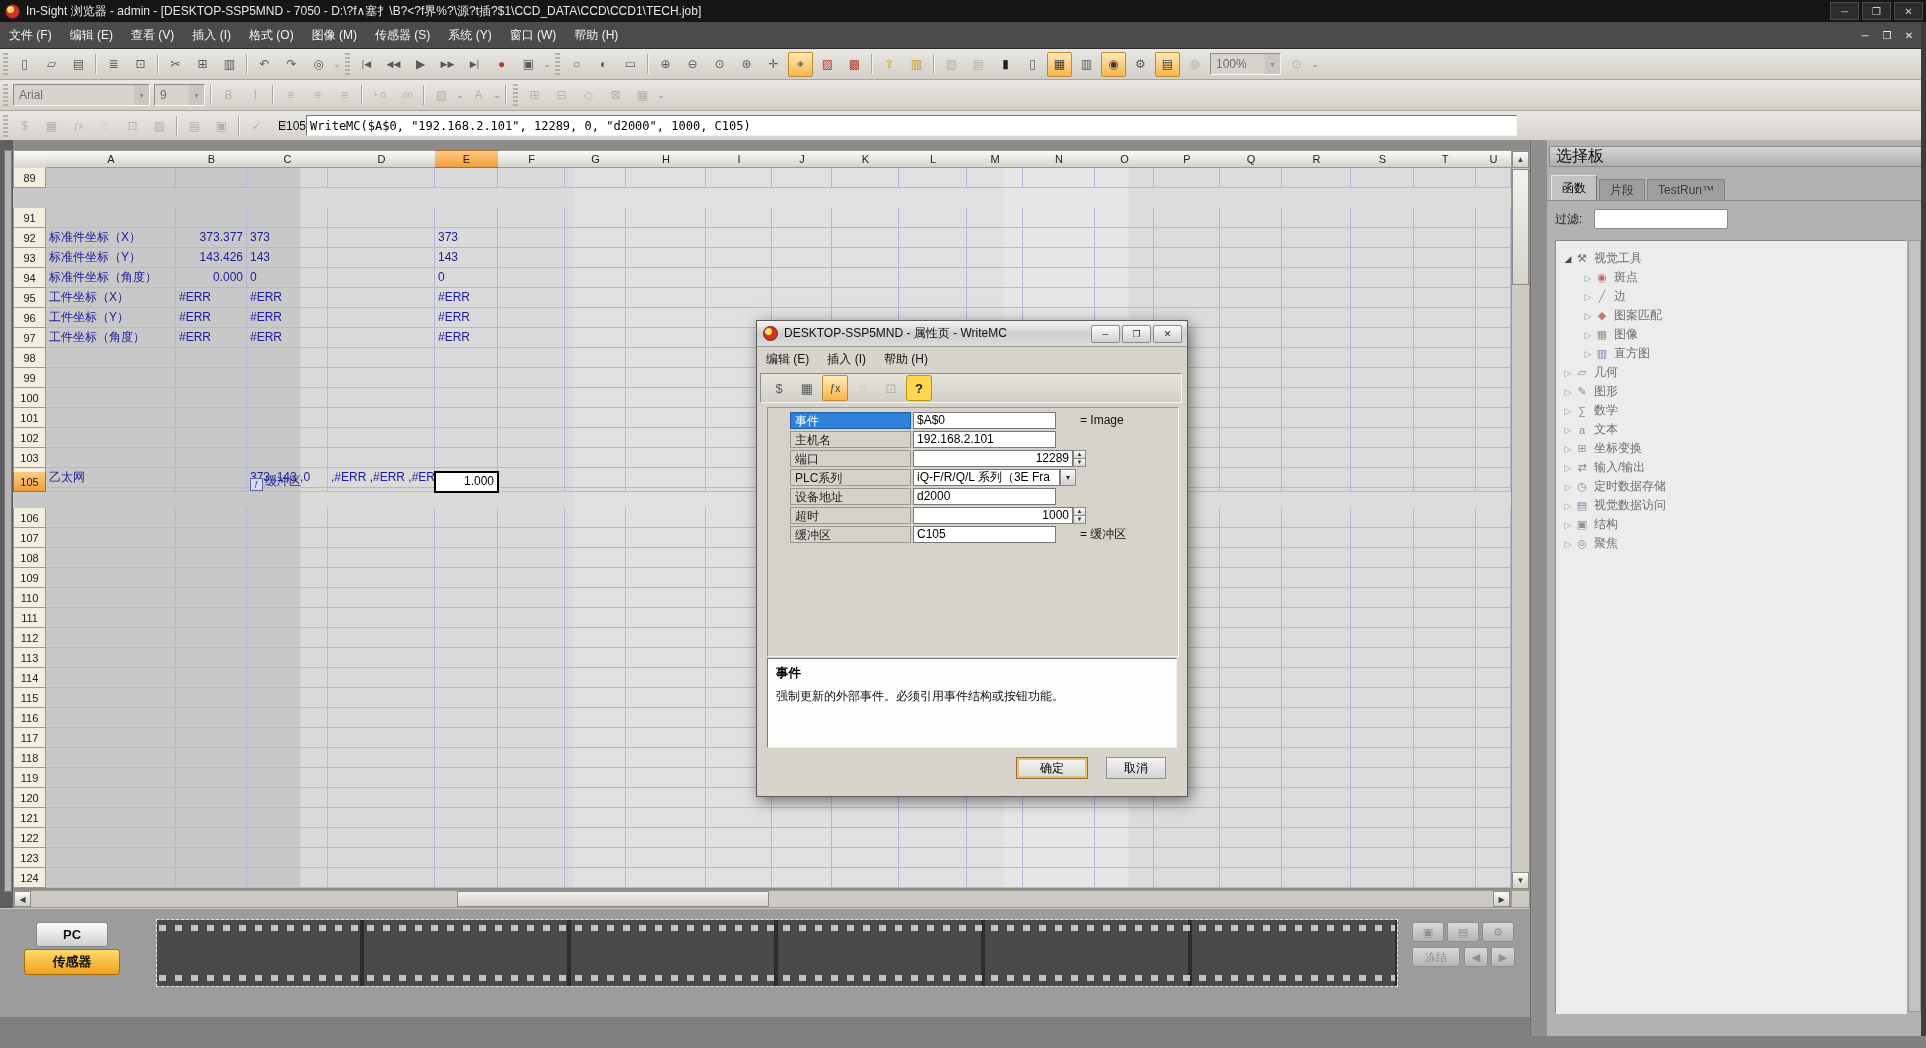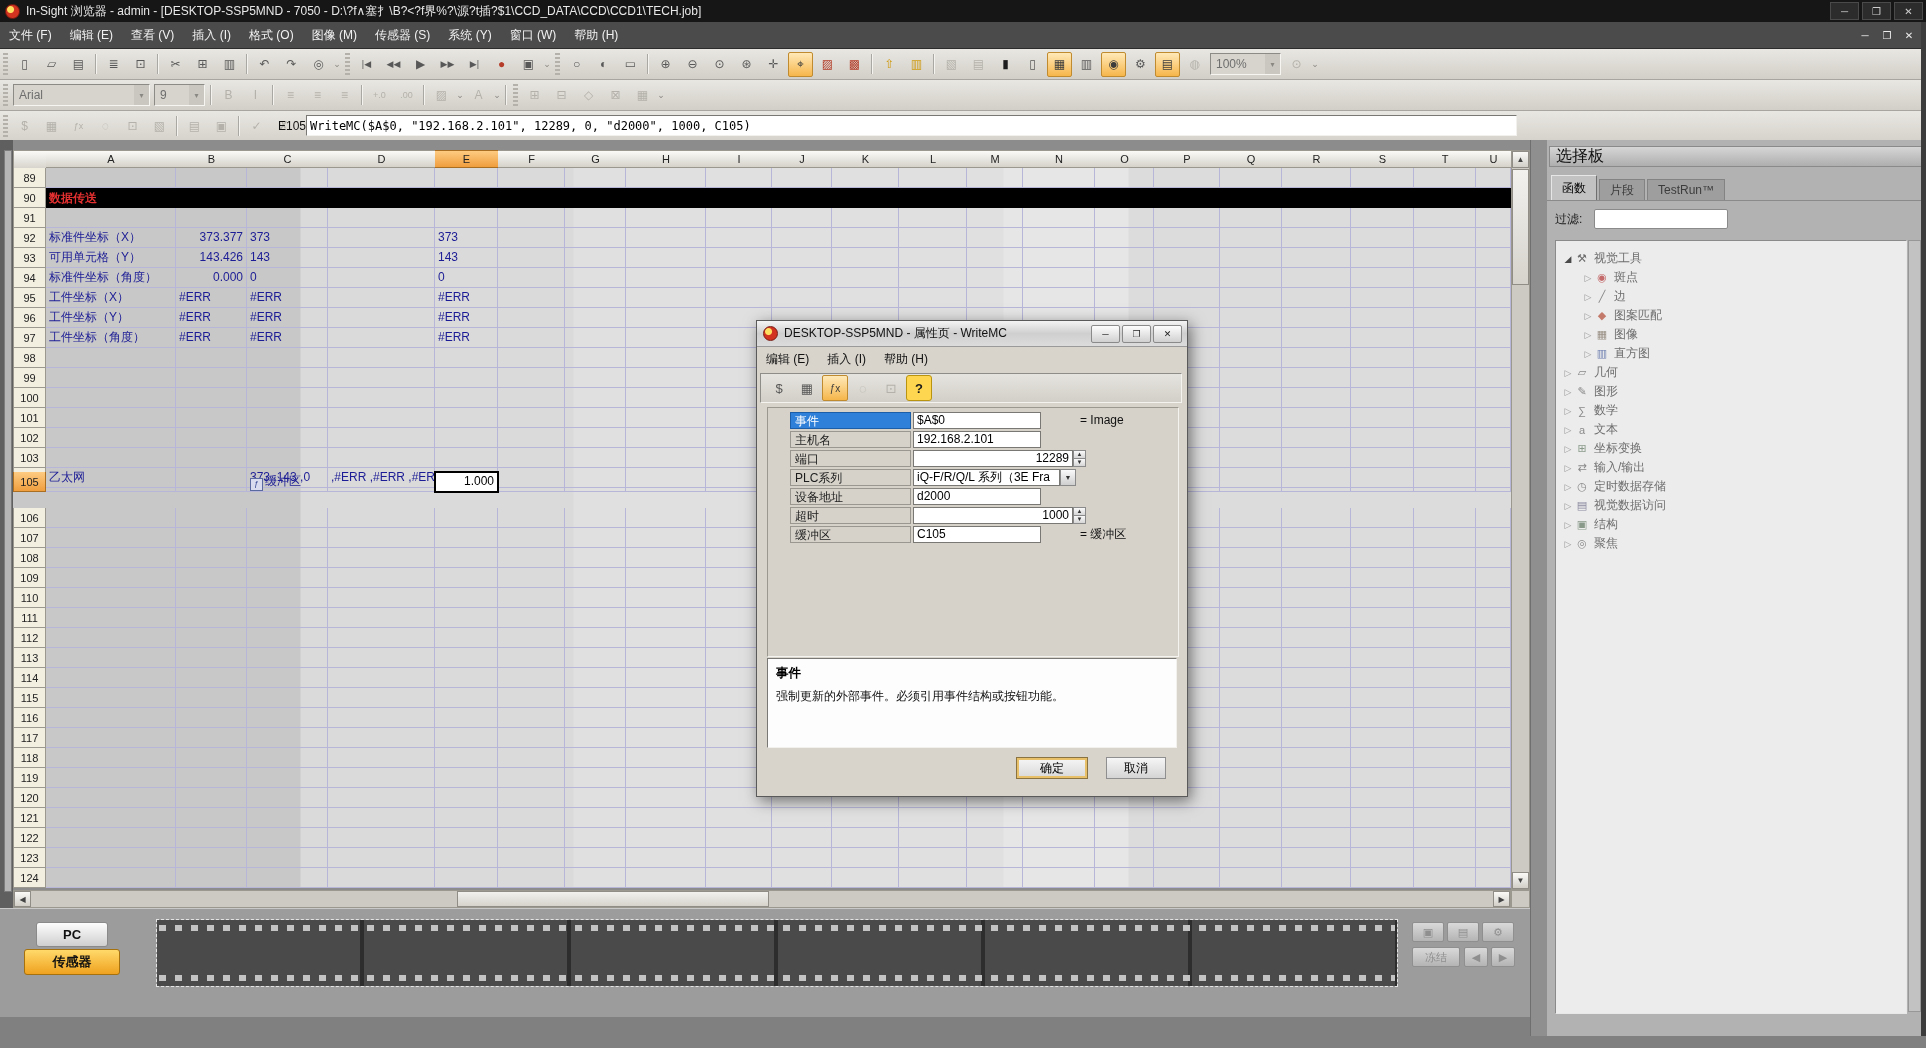--- a/index.html
+++ b/index.html
@@ -143,21 +143,21 @@
   .dlg-menu span{padding:0 9px;}
   .dlg-tb{position:absolute;left:3px;top:52px;width:422px;height:30px;background:linear-gradient(#e6e4df,#d2cfc8);
           border:1px solid;border-color:#8f8d88 #f4f3f0 #f4f3f0 #8f8d88;display:flex;align-items:center;padding-left:4px;box-sizing:border-box;}
   .dlg-tb .tb-btn{width:24px;height:24px;font-size:13px;}
   .help-ico{background:#ffd64f;border:1px solid #b99410;border-radius:3px;color:#1a1a1a;font-weight:bold;}
   .props-panel{position:absolute;left:10px;top:86px;width:410px;height:248px;background:#d6d2ca;
                border:1px solid;border-color:#9a988f #f4f3f0 #f4f3f0 #9a988f;}
   .prop-label{position:absolute;left:22px;width:121px;height:17px;background:#d6d2ca;border:1px solid #9a9791;
               font-size:12px;color:#1c1c1c;line-height:16px;padding-left:4px;box-sizing:border-box;}
   .prop-label.sel{background:#2f80d8;color:#fff;border-color:#1d5ea8;}
-  .prop-field{position:absolute;left:145px;width:128px;height:17px;background:#fff;border:1px solid #7a7874;
+  .prop-field{position:absolute;left:145px;width:143px;height:17px;background:#fff;border:1px solid #7a7874;
               font-size:12px;color:#000;line-height:15px;padding:0 3px;box-sizing:border-box;white-space:nowrap;overflow:hidden;}
   .prop-field.num{text-align:right;}
   .spin{position:absolute;left:292px;width:13px;height:17px;background:linear-gradient(#fafafa,#d6d6d6);
         border:1px solid #8a8a8a;box-sizing:border-box;font-size:6px;color:#333;text-align:center;line-height:7px;}
   .dropbtn{position:absolute;left:276px;width:16px;height:17px;background:linear-gradient(#fafafa,#cfcfcf);
         border:1px solid #8a8a8a;box-sizing:border-box;font-size:7px;color:#333;text-align:center;line-height:15px;}
   .prop-note{position:absolute;left:312px;height:17px;font-size:12px;color:#111;line-height:17px;white-space:nowrap;}
   .desc-box{position:absolute;left:10px;top:337px;width:410px;height:90px;background:#fdfdfd;
             border:1px solid;border-color:#7a7874 #f2f1ee #f2f1ee #7a7874;box-sizing:border-box;padding:6px 8px;}
   .desc-title{font-size:12.5px;font-weight:bold;color:#000;margin-bottom:6px;}
@@ -362,24 +362,20 @@
           <div class="cell" style="width: 56px;"></div>
           <div class="cell" style="width: 72px;"></div>
           <div class="cell" style="width: 59px;"></div>
           <div class="cell" style="width: 66px;"></div>
           <div class="cell" style="width: 62px;"></div>
           <div class="cell" style="width: 69px;"></div>
           <div class="cell" style="width: 63px;"></div>
           <div class="cell" style="width: 62px;"></div>
           <div class="cell" style="width: 35px;"></div>
         </div>
-        <div class="row" style="top: 20px;">
-          <div class="rowhead">90</div>
-          <div class="banner" style="width: 1465px;">数据传送</div>
-        </div>
         <div class="row" style="top: 40px;">
           <div class="rowhead">91</div>
           <div class="cell" style="width: 130px;"></div>
           <div class="cell" style="width: 71px;"></div>
           <div class="cell" style="width: 81px;"></div>
           <div class="cell" style="width: 107px;"></div>
           <div class="cell" style="width: 63px;"></div>
           <div class="cell" style="width: 67px;"></div>
           <div class="cell" style="width: 61px;"></div>
           <div class="cell" style="width: 80px;"></div>
@@ -416,21 +412,21 @@
           <div class="cell" style="width: 59px;"></div>
           <div class="cell" style="width: 66px;"></div>
           <div class="cell" style="width: 62px;"></div>
           <div class="cell" style="width: 69px;"></div>
           <div class="cell" style="width: 63px;"></div>
           <div class="cell" style="width: 62px;"></div>
           <div class="cell" style="width: 35px;"></div>
         </div>
         <div class="row" style="top: 80px;">
           <div class="rowhead">93</div>
-          <div class="cell" style="width: 130px;">可用单元格（Y）</div>
+          <div class="cell" style="width: 130px;">标准件坐标（Y）</div>
           <div class="cell r" style="width: 71px;">143.426</div>
           <div class="cell" style="width: 81px;">143</div>
           <div class="cell" style="width: 107px;"></div>
           <div class="cell" style="width: 63px;">143</div>
           <div class="cell" style="width: 67px;"></div>
           <div class="cell" style="width: 61px;"></div>
           <div class="cell" style="width: 80px;"></div>
           <div class="cell" style="width: 66px;"></div>
           <div class="cell" style="width: 60px;"></div>
           <div class="cell" style="width: 67px;"></div>

